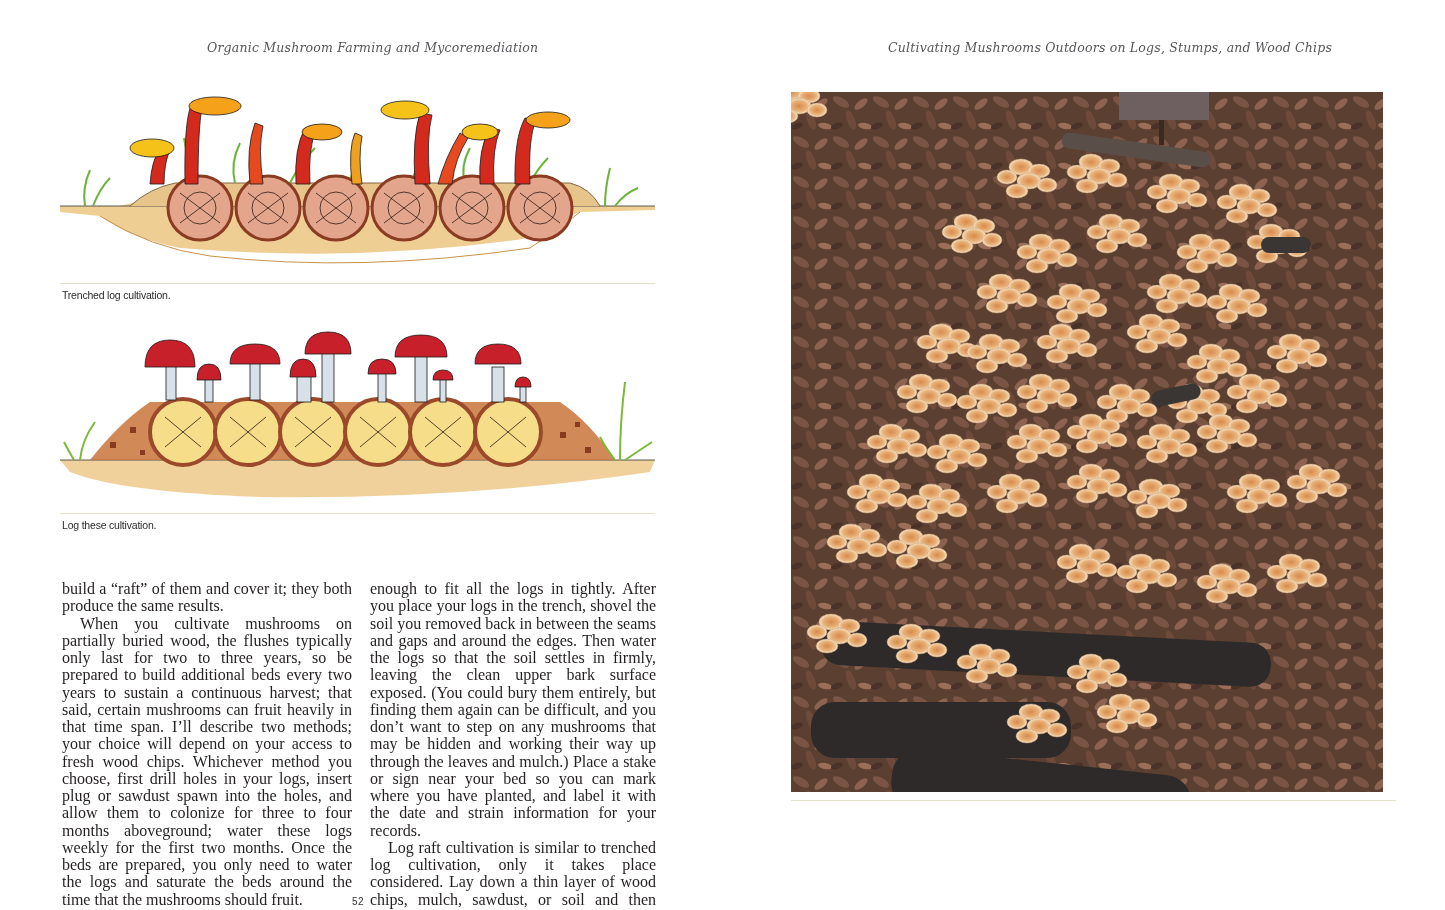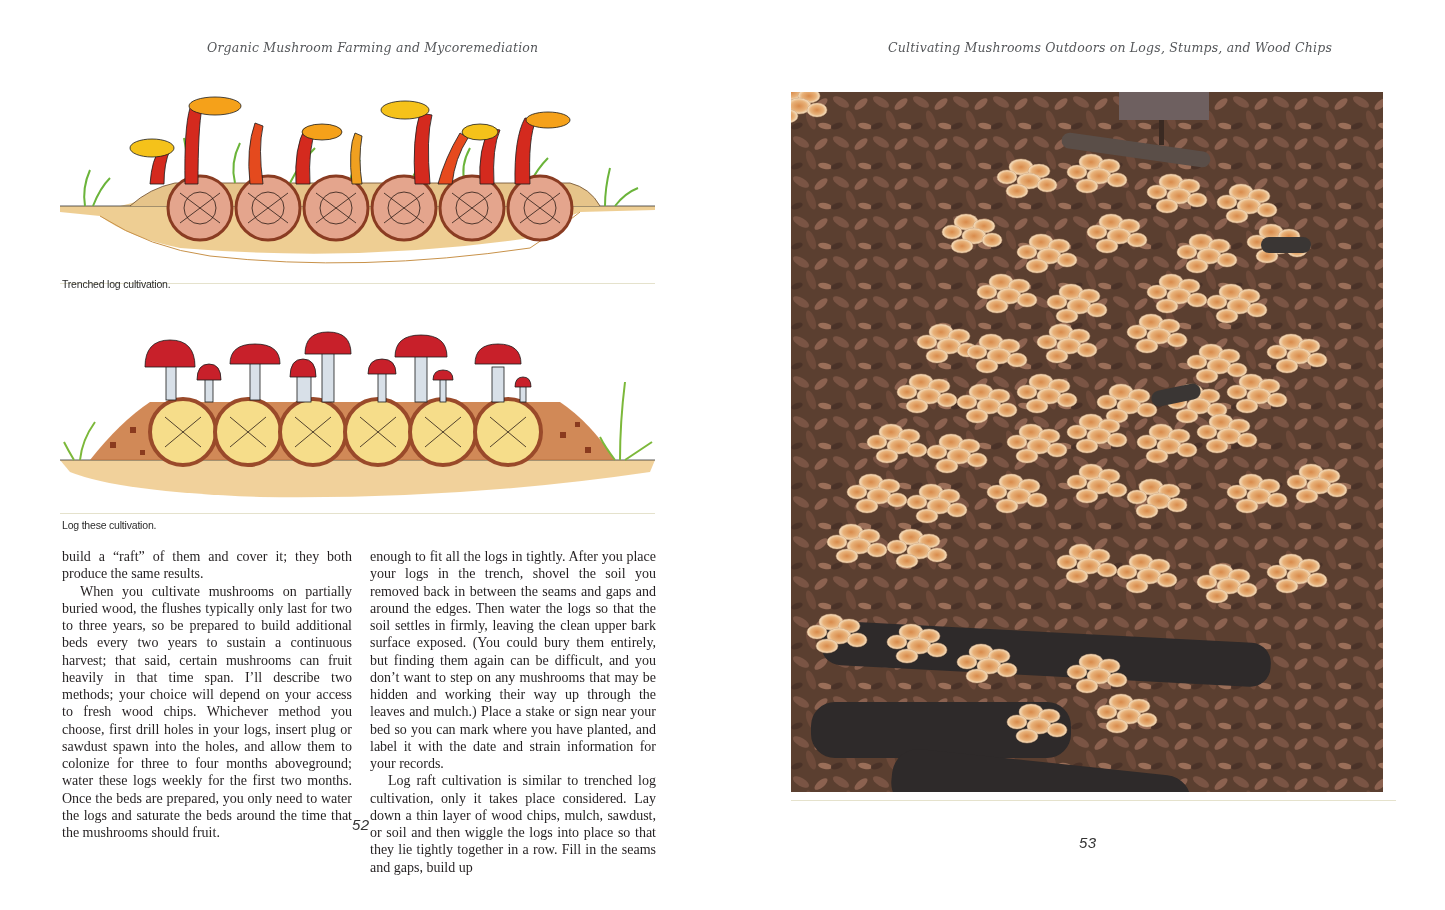--- a/index.html
+++ b/index.html
@@ -18,30 +18,30 @@
   .rh-right { left: 166px; }
   .figure { position: absolute; }
   .fig1 { left: 60px; top: 88px; width: 595px; height: 190px; }
   .fig2 { left: 60px; top: 322px; width: 595px; height: 185px; }
   .rule { position: absolute; height: 1px; background: #e5e2cc; }
   .caption {
     position: absolute; font-family: "Liberation Sans", sans-serif; font-size: 10.5px;
     color: #2b2b2b; letter-spacing: -0.2px;
   }
   .column {
-    position: absolute; top: 548px; width: 290px; font-size: 14px; line-height: 17.25px;
+    position: absolute; top: 580px; width: 290px; font-size: 16px; line-height: 17.25px;
     text-align: justify; hyphens: manual;
   }
   .col1 { left: 62px; }
   .col2 { left: 370px; width: 286px; }
   .column p { margin: 0; }
   .column p.indent { text-indent: 18px; }
   .folio {
-    position: absolute; top: 816px; font-family: "Liberation Sans", sans-serif; font-size: 15px;
-    color: #333; letter-spacing: 0.5px; font-style: italic;
+    position: absolute; top: 896px; font-family: "Liberation Sans", sans-serif; font-size: 10px;
+    color: #333; letter-spacing: 0.5px;
   }
   .photo {
     position: absolute; left: 69px; top: 92px; width: 592px; height: 700px; overflow: hidden;
     background: #5d4132;
   }
   .photo svg { display: block; }
   .photo-caption {
     position: absolute; left: 69px; top: 806px; width: 600px; font-family: "Liberation Sans", sans-serif;
     font-size: 10.2px; line-height: 17px; color: #2b2b2b; letter-spacing: -0.25px;
   }
@@ -111,21 +111,21 @@
         <ellipse cx="345" cy="22" rx="24" ry="9" fill="#f5c21a"></ellipse>
         <path d="M378 96 Q385 70 400 45 L408 50 Q395 70 392 96 Z" fill="#e64a1e"></path>
         <path d="M420 96 Q418 60 430 40 L440 42 Q432 60 434 96 Z" fill="#d42a1e"></path>
         <ellipse cx="420" cy="44" rx="18" ry="8" fill="#f5c21a"></ellipse>
         <path d="M455 96 Q454 50 465 30 L476 32 Q468 50 470 96 Z" fill="#d42a1e"></path>
         <ellipse cx="488" cy="32" rx="22" ry="8" fill="#f5a11a"></ellipse>
       </g>
     </svg>
   </div>
   <div class="rule" style="left:60px; top:283px; width:595px;"></div>
-  <div class="caption" style="left:62px; top:278px;">Trenched log cultivation.</div>
+  <div class="caption" style="left:62px; top:289px;">Trenched log cultivation.</div>
 
   <div class="figure fig2">
     <svg width="595" height="185" viewBox="0 0 595 185">
       <path d="M0 138 L595 138 L590 150 Q400 178 200 175 Q60 170 10 150 Z" fill="#efc98a" opacity="0.85"></path>
       <line x1="0" y1="138" x2="595" y2="138" stroke="#333" stroke-width="0.8"></line>
 
       <path d="M30 138 Q60 100 90 80 L500 80 Q530 100 555 138 Z" fill="#c9743a" opacity="0.85"></path>
       <g fill="#8a3a1e">
         <rect x="50" y="120" width="6" height="6"></rect>
           <rect x="70" y="105" width="6" height="6"></rect>

